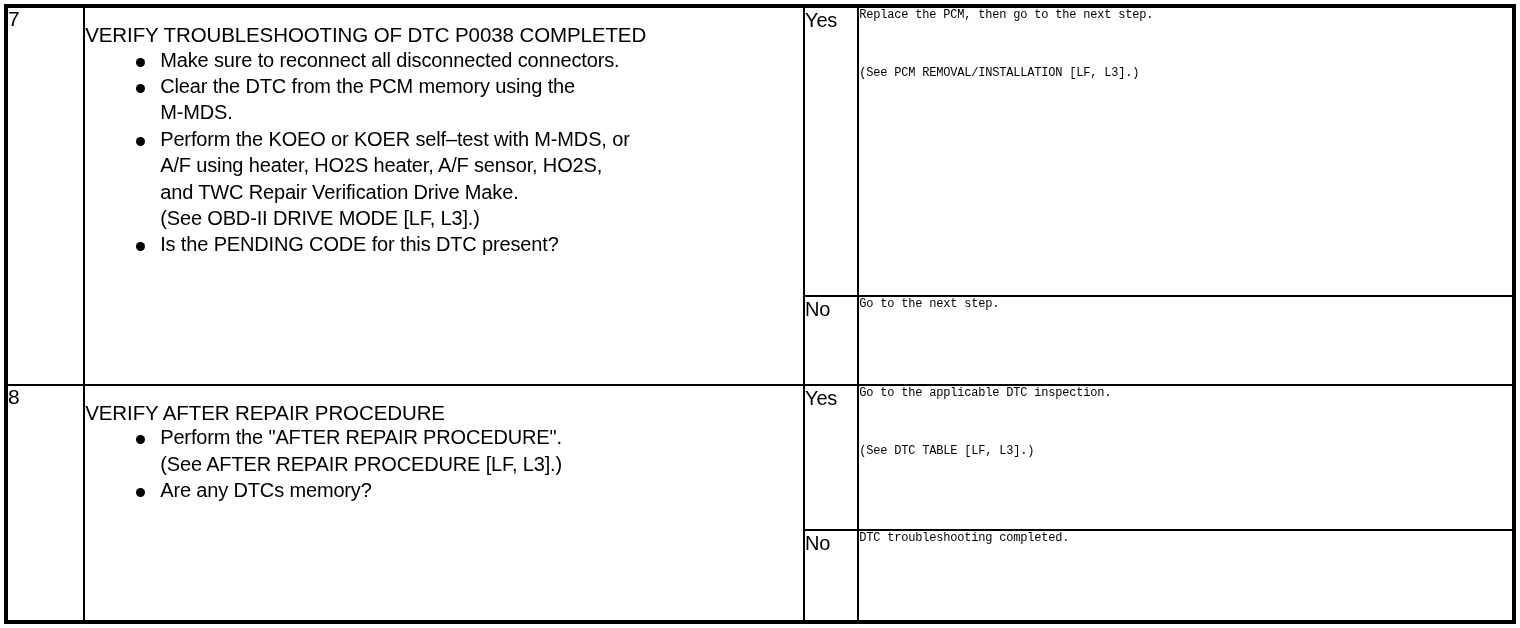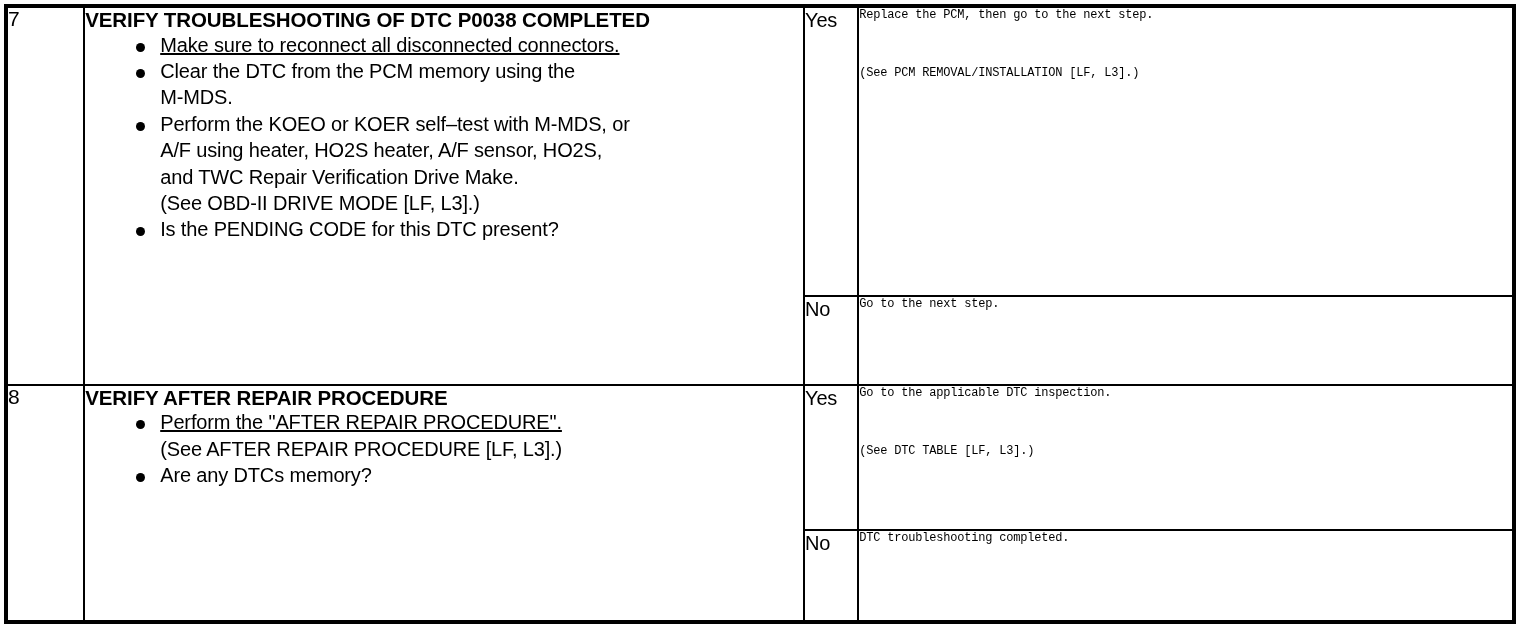--- a/index.html
+++ b/index.html
@@ -50,25 +50,26 @@
     padding: 9px 0 0 9px;
     line-height: 1;
     letter-spacing: 0.2px;
   }
 
   .cell-body {
     padding: 10px 10px 8px 10px;
   }
 
   .body-title {
-    font-weight: bold;
+    font-weight: normal;
     font-size: 20.5px;
     line-height: 1.15;
     letter-spacing: -0.1px;
     white-space: nowrap;
+    margin-top: 15px;
   }
 
   ul.steps {
     list-style: none;
     margin: 0;
     padding: 0;
   }
 
   ul.steps > li {
     position: relative;
@@ -83,21 +84,21 @@
     content: "";
     position: absolute;
     left: 51px;
     top: 11px;
     width: 9px;
     height: 9px;
     background: #000000;
     border-radius: 50%;
   }
 
-  li.gap-lg  { margin-top: 22px; text-decoration: underline; }
+  li.gap-lg  { margin-top: 22px; }
   li.gap-md  { margin-top: 20px; }
 
   .cell-answer {
     font-size: 20px;
     padding: 10px 0 0 7px;
     line-height: 1.2;
     letter-spacing: -0.2px;
   }
 
   .cell-action {

